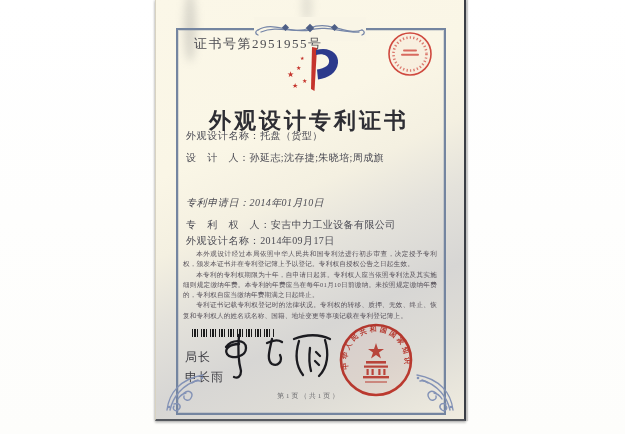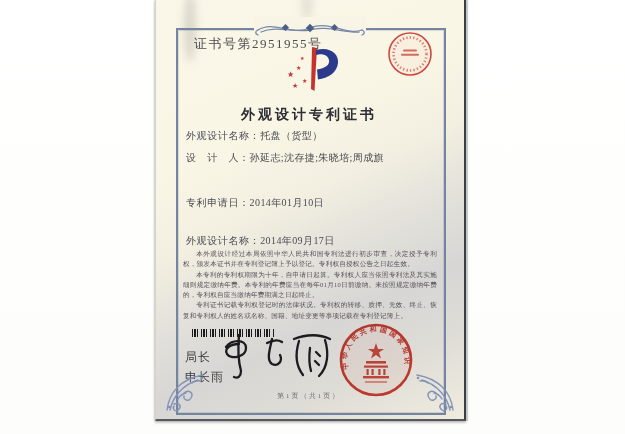--- a/index.html
+++ b/index.html
@@ -16,25 +16,25 @@
   
   .frame{position:absolute;left:20px;top:28px;width:266px;height:383px;border:2px solid #7485a0;
          box-shadow:inset 0 0 0 1px rgba(116,133,160,.25);}
   
   .ornament-top{position:absolute;left:98px;top:17px;width:112px;height:24px;background:#f9f5e6;}
   
   .cert-number{position:absolute;left:38px;top:35px;font-size:13px;letter-spacing:1.5px;color:#4c4c52;}
   .stamp-small{position:absolute;left:230px;top:30px;width:48px;height:48px;opacity:.92;}
   .logo{position:absolute;left:129px;top:45px;width:56px;height:56px;}
   .title{position:absolute;left:20px;top:106px;width:266px;text-align:center;
-         font-size:14px;font-weight:bold;letter-spacing:3px;color:#2e2e34;}
+         font-size:22px;font-weight:bold;letter-spacing:3px;color:#2e2e34;}
   
   .field{position:absolute;left:30px;font-size:10px;color:#4b4b54;letter-spacing:.4px;white-space:nowrap;}
   .field .lbl{letter-spacing:.6px;}
-  .f0{top:129px;} .f1{top:151px;} .f2{top:173px;} .f3{top:196px;} .f4{top:218px;} .f5{top:234px;}
+  .f0{top:129px;} .f1{top:151px;} .f2{top:173px;} .f3{top:196px;font-style:italic;} .f4{top:218px;} .f5{top:234px;}
   
   .body-text{position:absolute;left:27px;top:249px;width:254px;color:#565059;}
   .body-text p{margin:0;text-indent:2em;font-size:6.6px;line-height:1.56;text-align:justify;letter-spacing:.2px;}
   
   .barcode{position:absolute;left:36px;top:329px;width:82px;height:8px;
            background:repeating-linear-gradient(90deg,#1b1b1b 0 1px,transparent 1px 2px,#1b1b1b 2px 4px,transparent 4px 5px,#1b1b1b 5px 6px,transparent 6px 9px);}
   .signoff{position:absolute;left:29px;top:347px;font-size:12px;color:#3c3c42;line-height:1.7;letter-spacing:1px;}
   .signature{position:absolute;left:56px;top:330px;width:135px;height:55px;}
   .seal{position:absolute;left:182px;top:322px;width:76px;height:76px;mix-blend-mode:multiply;opacity:.93;}
   .page-footer{position:absolute;left:20px;top:391px;width:266px;text-align:center;font-size:6.8px;color:#6d6d70;letter-spacing:2px;}
@@ -88,20 +88,21 @@
         <text x="17" y="38" font-size="6">★</text>
         <text x="15" y="15" font-size="5">★</text>
       </g>
     </svg>
 
     <div class="title">外观设计专利证书</div>
 
     <div class="field f0"><span class="lbl">外观设计名称：</span><span>托盘（货型）</span></div>
     <div class="field f1"><span class="lbl">设　计　人：</span><span>孙延志;沈存捷;朱晓培;周成旗</span></div>
     <div class="field f3"><span class="lbl">专利申请日：</span><span>2014年01月10日</span></div>
+    <div class="field f4"><span class="lbl">专　利　权　人：</span><span>安吉中力工业设备有限公司</span></div>
     <div class="field f5"><span class="lbl">外观设计名称：</span><span>2014年09月17日</span></div>
 
     <div class="body-text">
       <p>本外观设计经过本局依照中华人民共和国专利法进行初步审查，决定授予专利权，颁发本证书并在专利登记簿上予以登记。专利权自授权公告之日起生效。</p>
       <p>本专利的专利权期限为十年，自申请日起算。专利权人应当依照专利法及其实施细则规定缴纳年费。本专利的年费应当在每年01月10日前缴纳。未按照规定缴纳年费的，专利权自应当缴纳年费期满之日起终止。</p>
       <p>专利证书记载专利权登记时的法律状况。专利权的转移、质押、无效、终止、恢复和专利权人的姓名或名称、国籍、地址变更等事项记载在专利登记簿上。</p>
     </div>
 
     <div class="barcode"></div>
 

